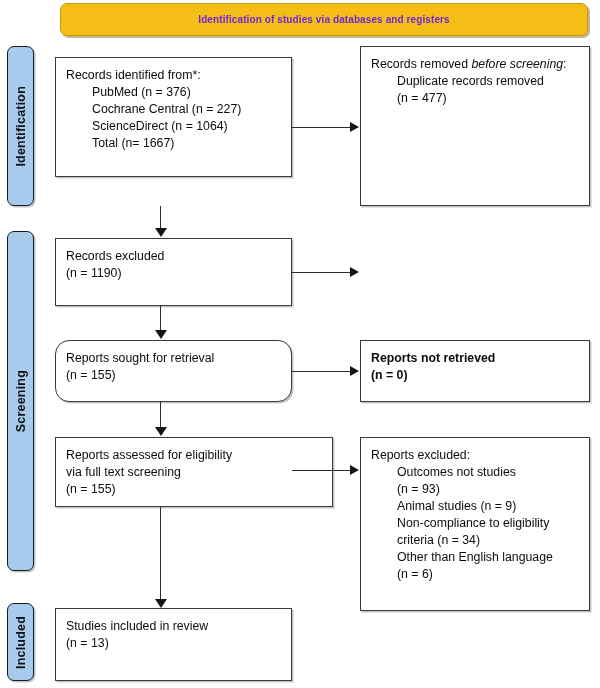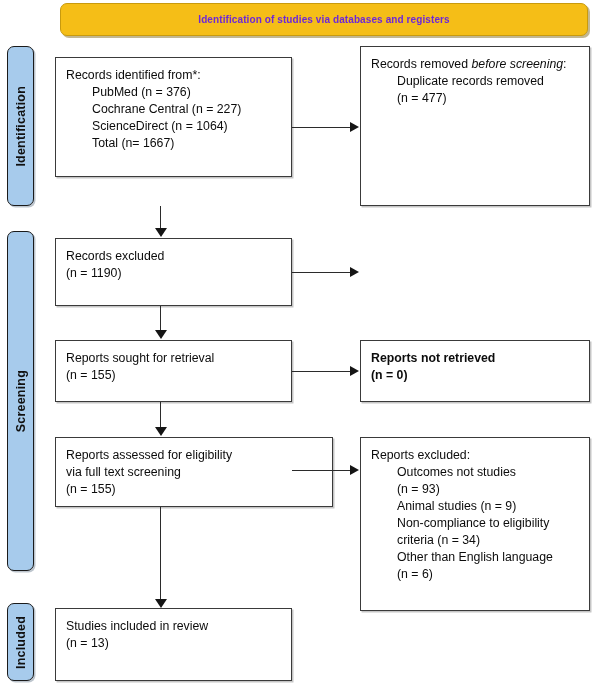--- a/index.html
+++ b/index.html
@@ -153,21 +153,21 @@
     <p>(n = 1190)</p>
   </div>
 
 
   <div class="hline" style="left:292px; top:272px; width:59px;"></div>
   <div class="arrow-right" style="left:350px; top:267px;"></div>
 
   <div class="vline" style="left:160px; top:306px; height:26px;"></div>
   <div class="arrow-down" style="left:155px; top:330px;"></div>
 
-  <div class="fbox" style="left:55px; top:340px; width:237px; height:62px;">
+  <div class="fbox" style="left:55px; top:340px; width:237px; height:62px;border-radius:14px;">
     <p>Reports sought for retrieval</p>
     <p>(n = 155)</p>
   </div>
 
   <div class="fbox" style="left:360px; top:340px; width:230px; height:62px;font-weight:bold;">
     <p>Reports not retrieved</p>
     <p>(n = 0)</p>
   </div>
 
   <div class="hline" style="left:292px; top:371px; width:59px;"></div>

